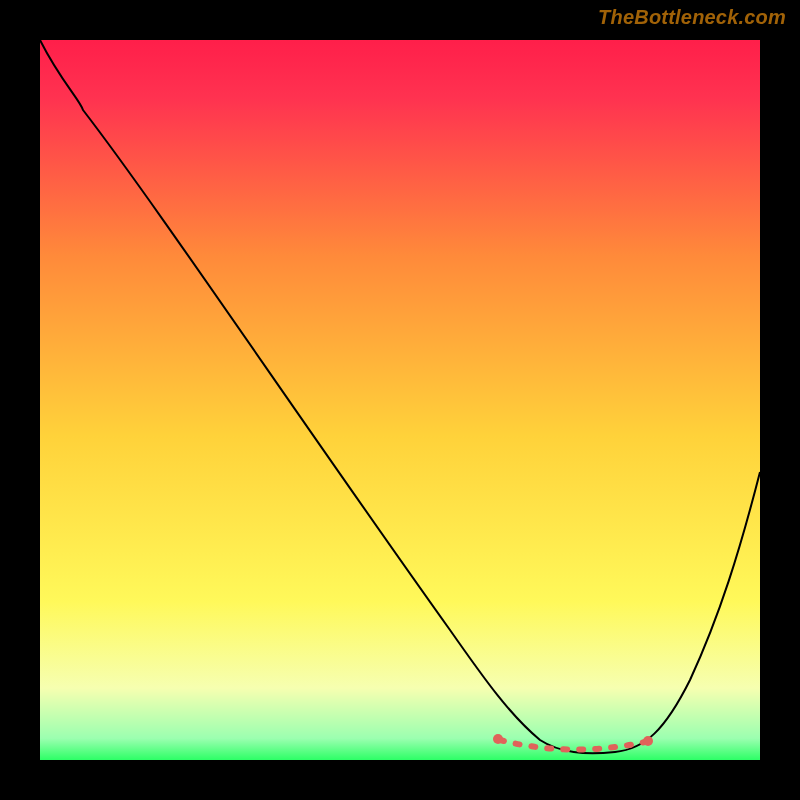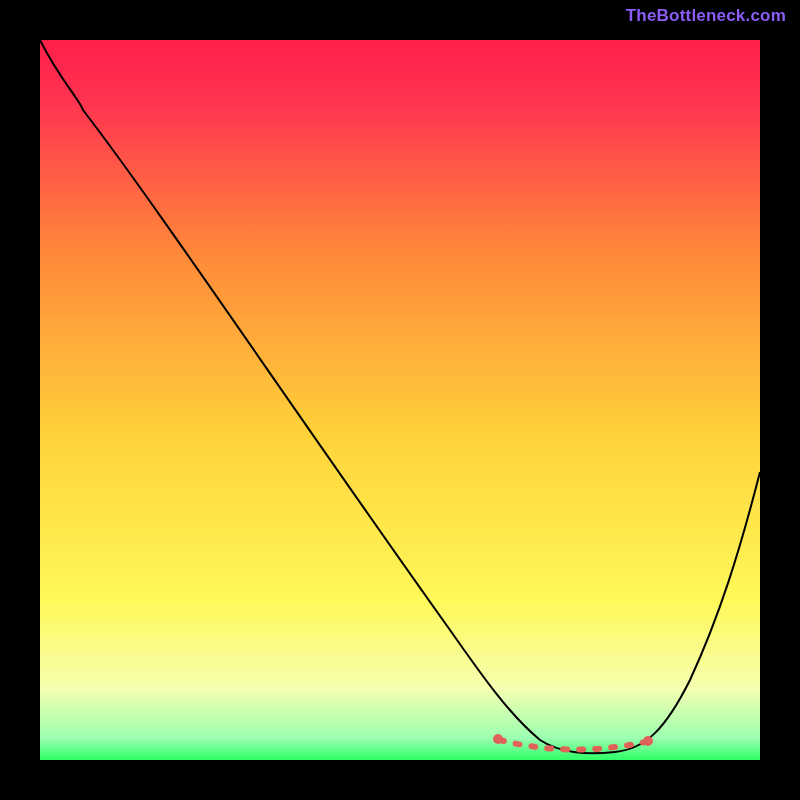--- a/index.html
+++ b/index.html
@@ -14,24 +14,25 @@
   .frame {
     position: relative;
     width: 800px;
     height: 800px;
     background: #000;
   }
   .attribution {
     position: absolute;
     top: 6px;
     right: 14px;
-    color: #8b5cf6;
-    font-size: 17px;
+    color: #a16207;
+    font-size: 20px;
     font-weight: 600;
     letter-spacing: 0.2px;
+    font-style: italic;
   }
   .plot {
     position: absolute;
     left: 40px;
     top: 40px;
     width: 720px;
     height: 720px;
   }
   svg { display: block; }
   .curve {

